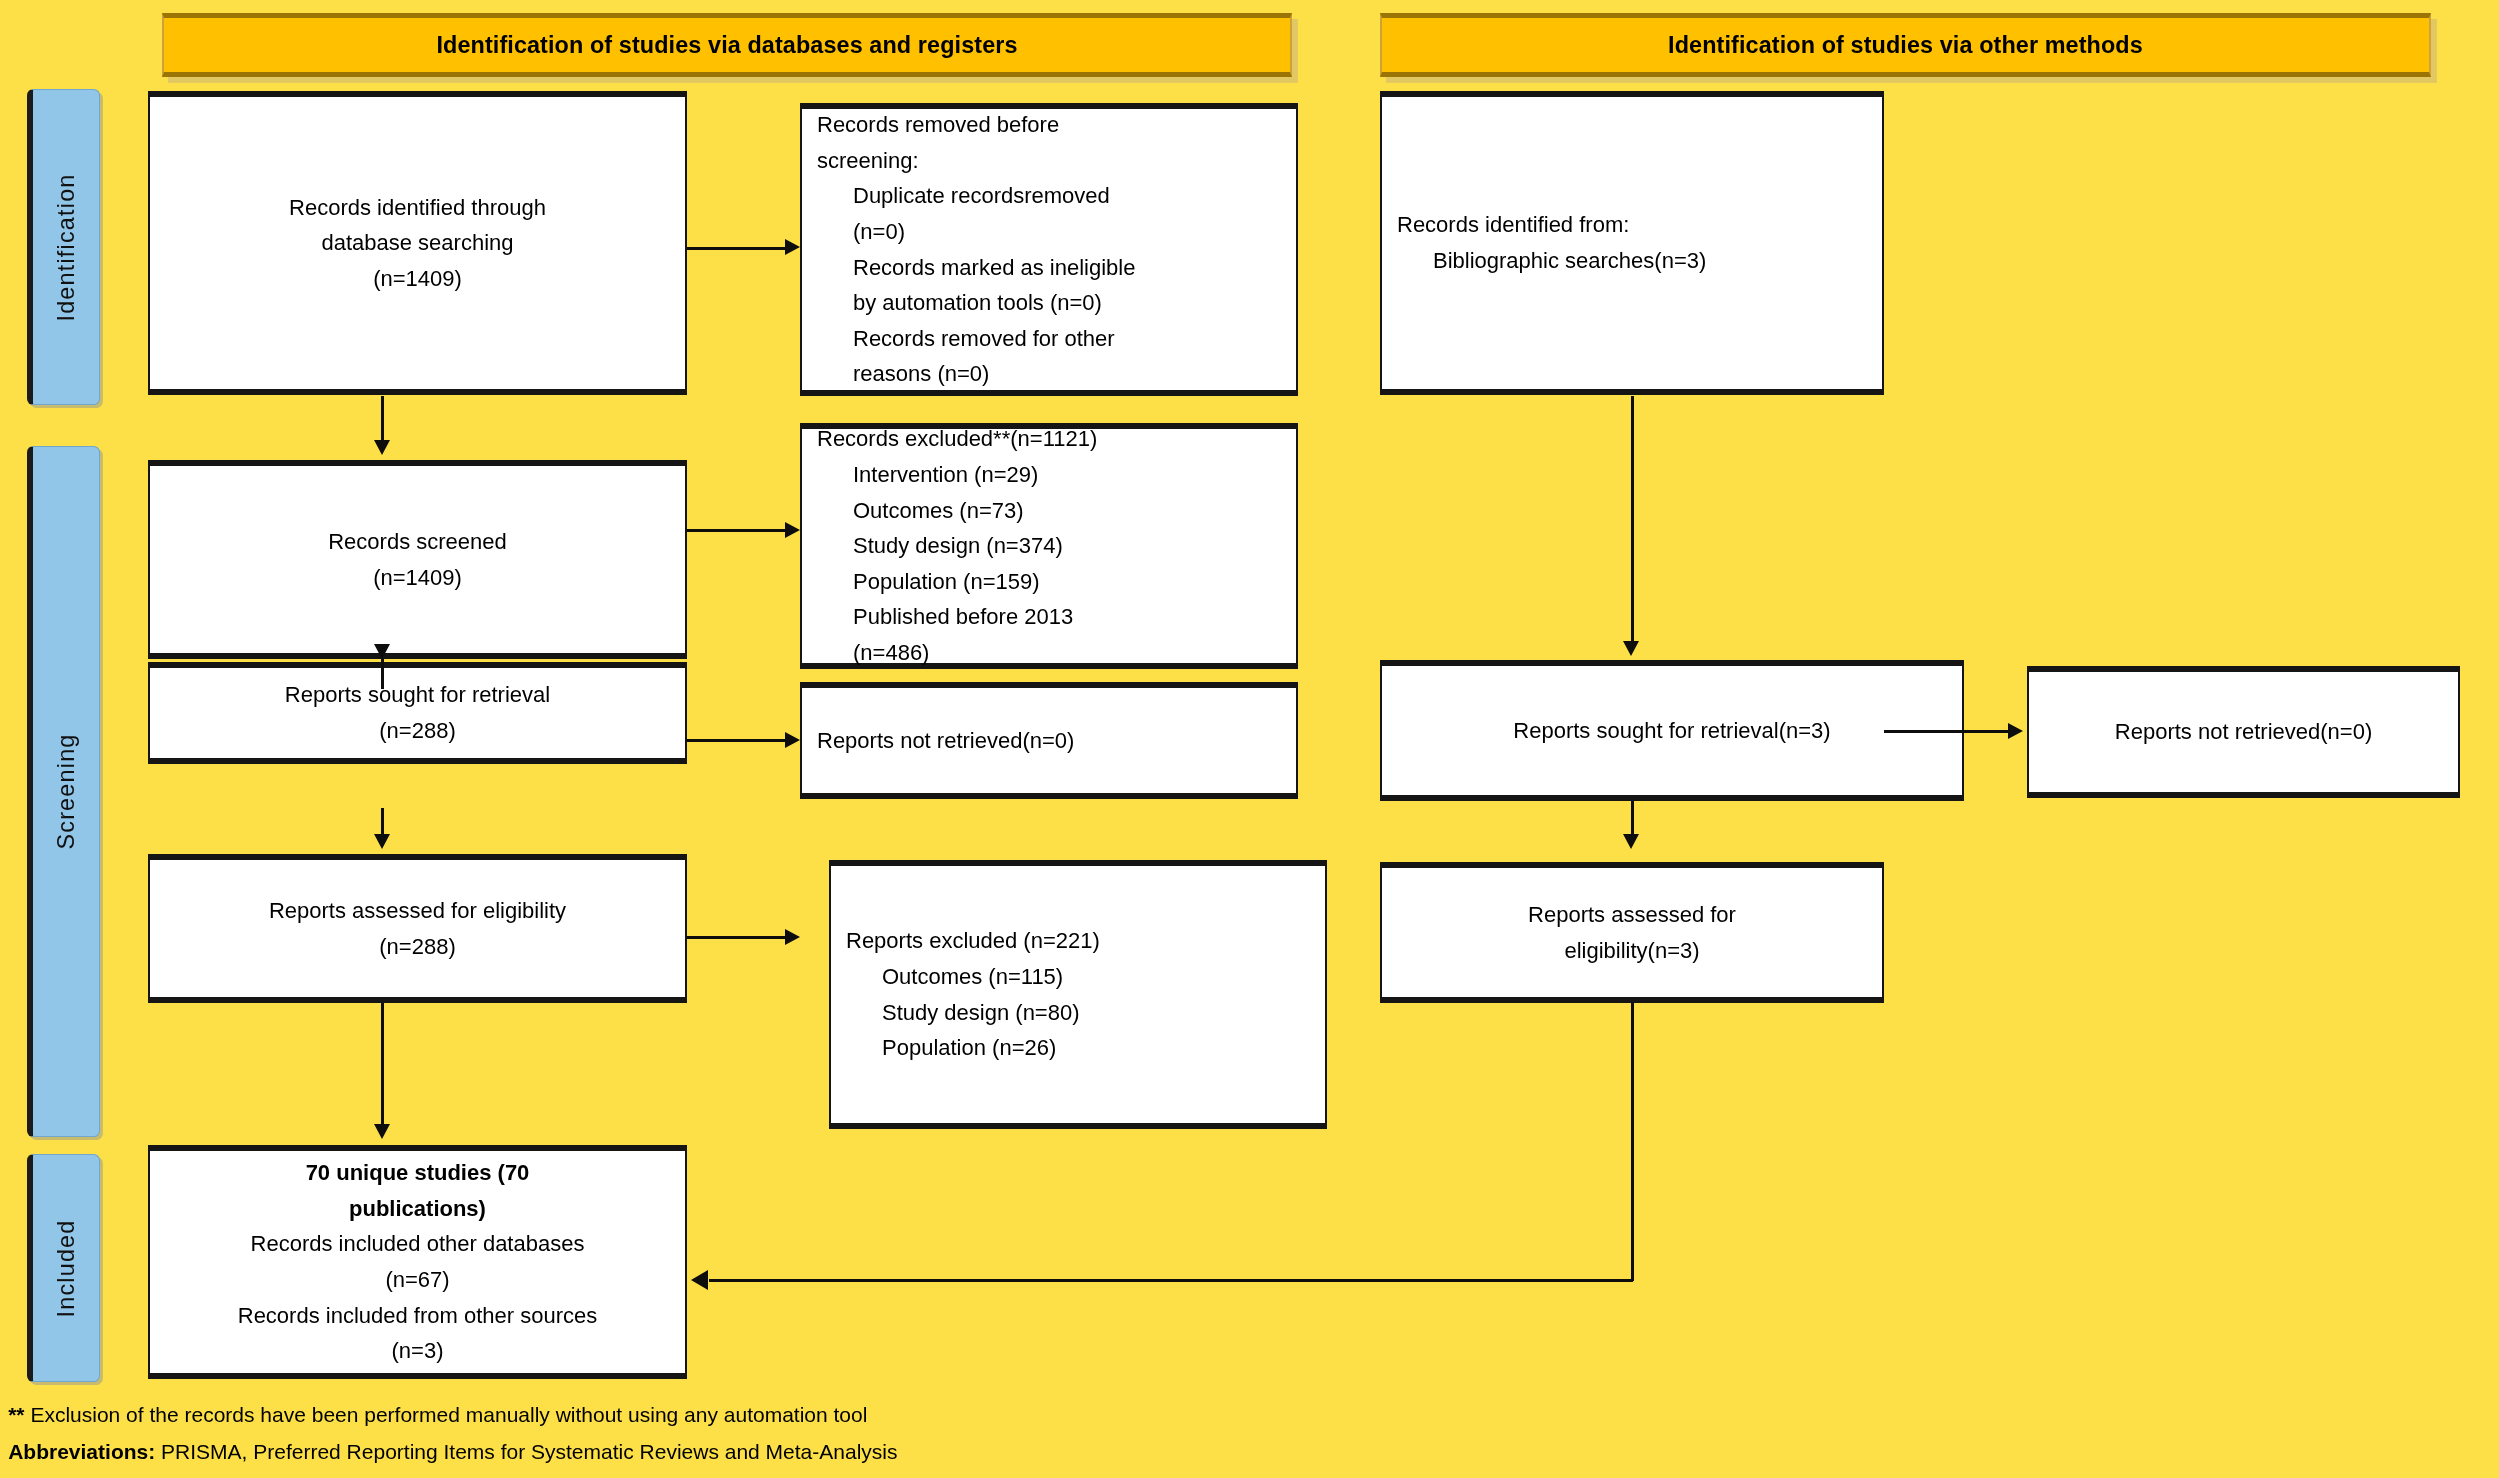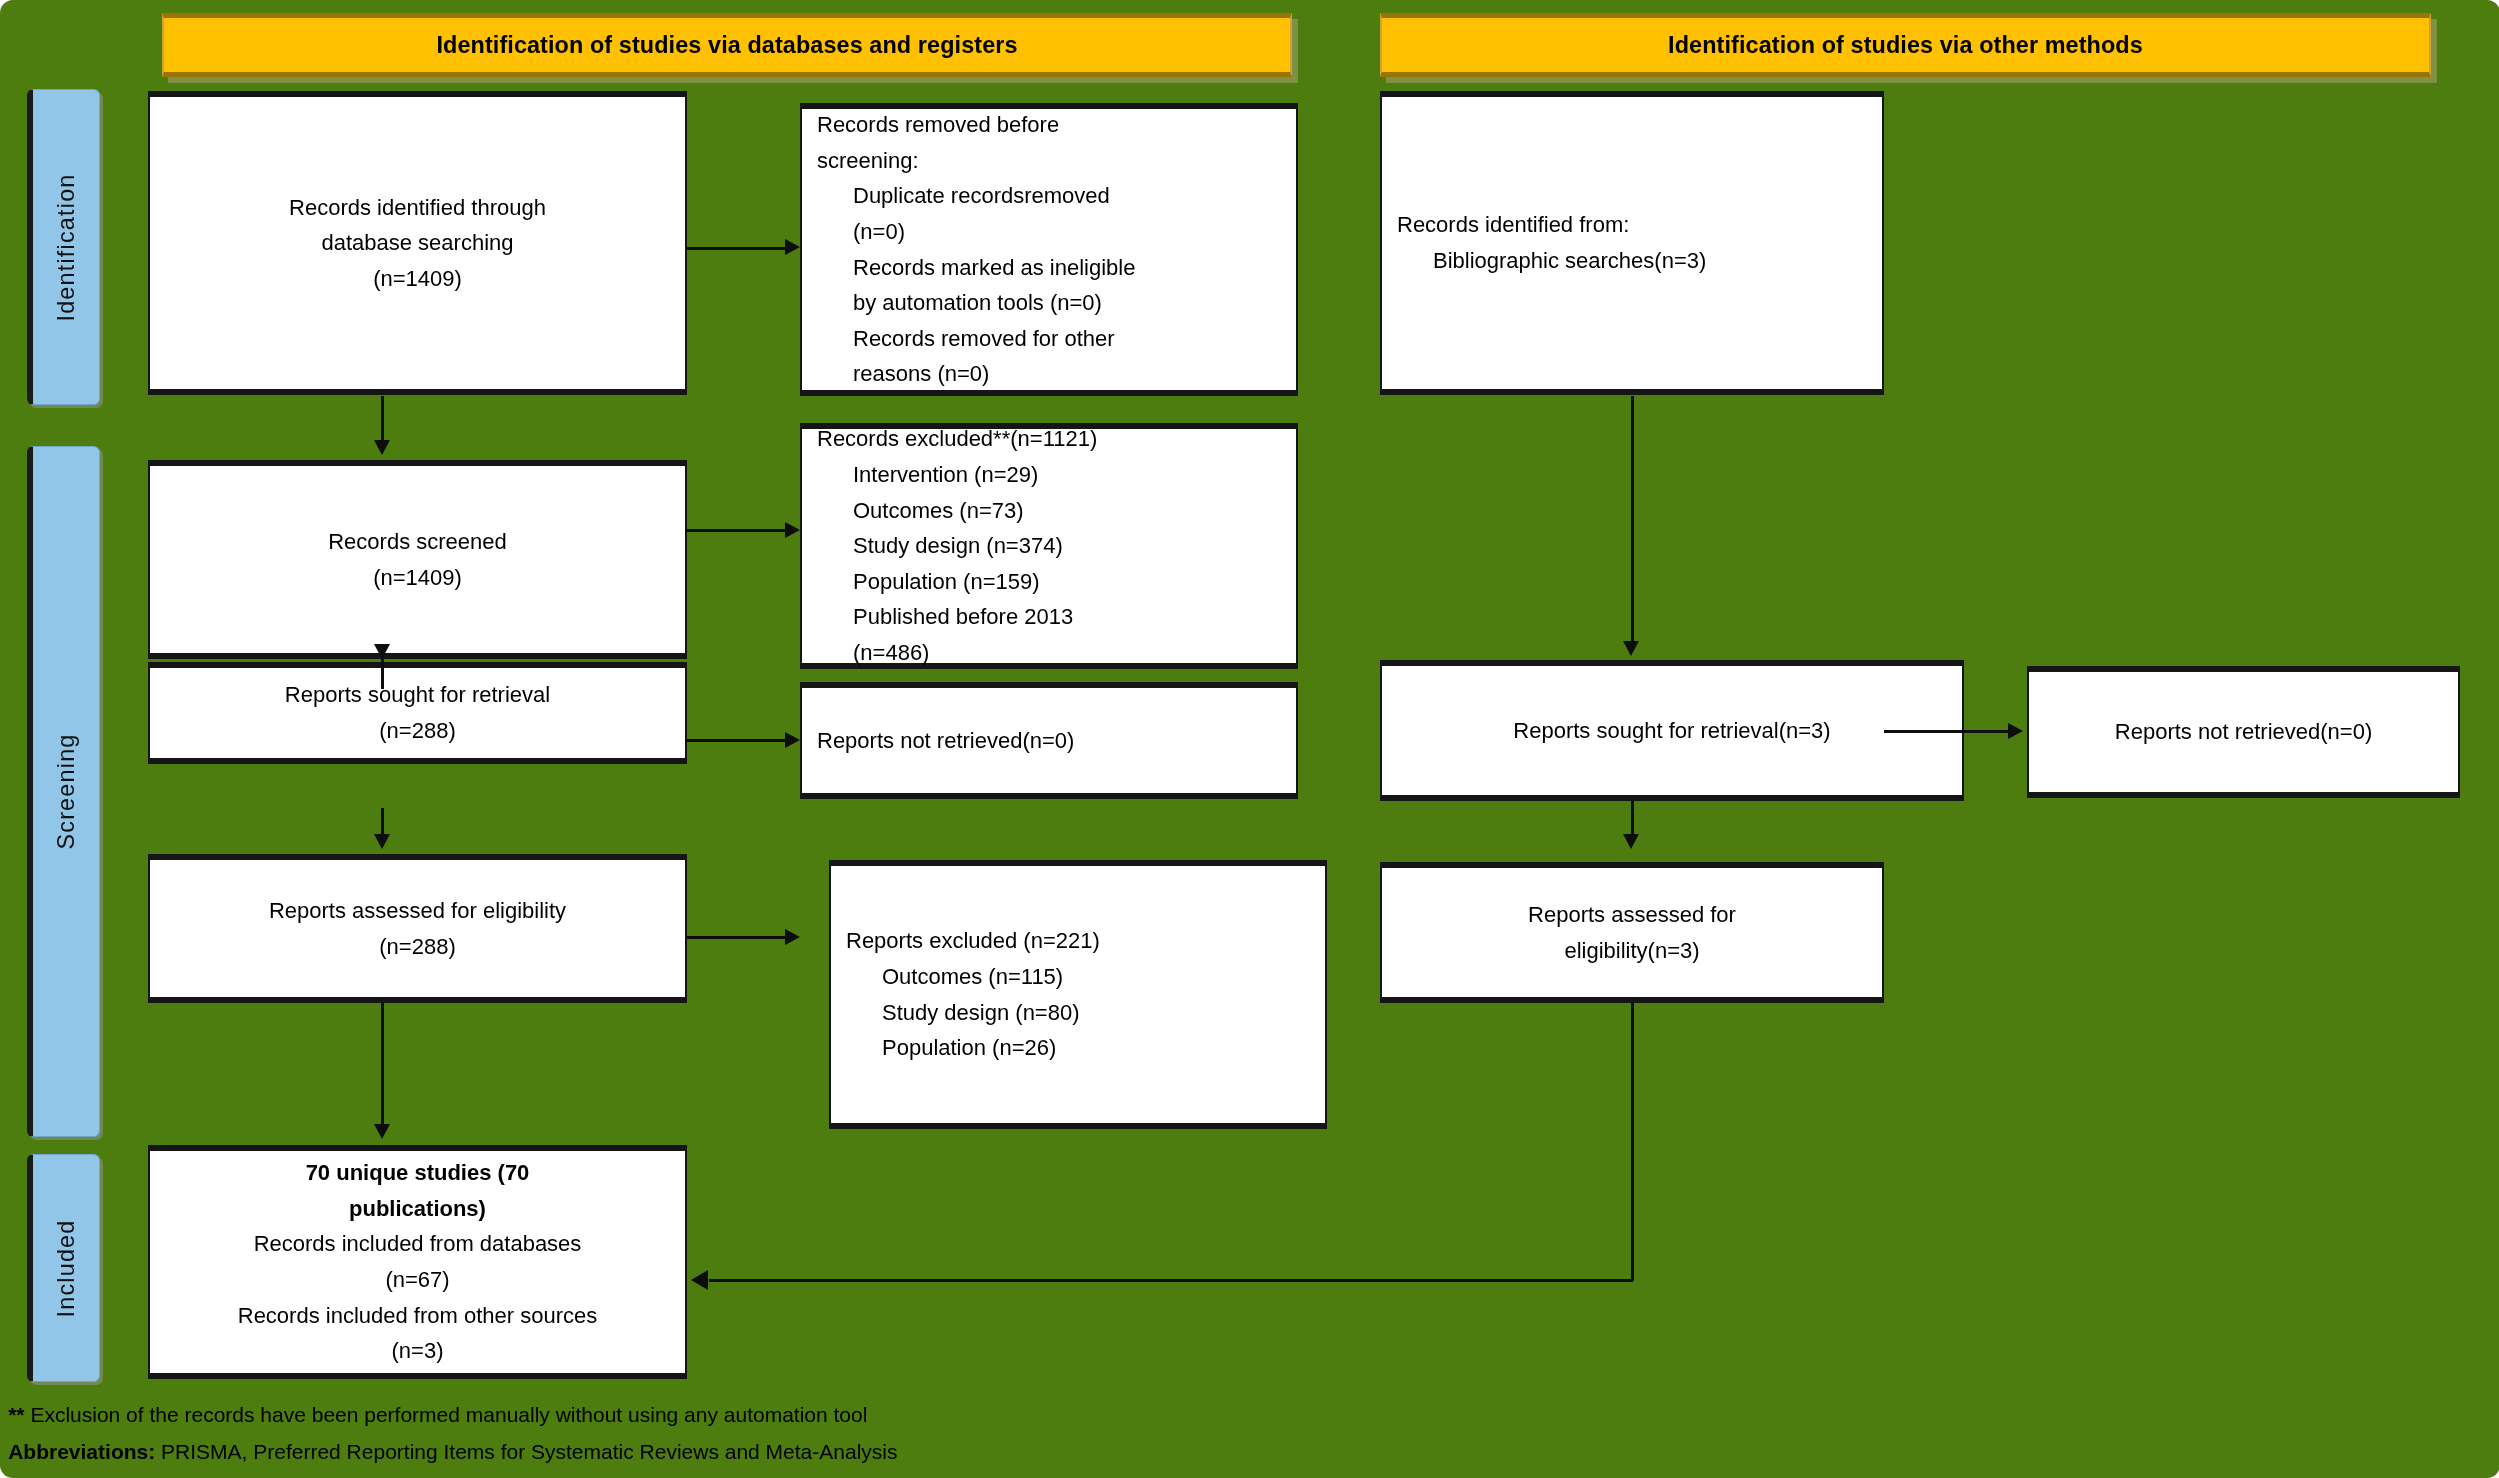--- a/index.html
+++ b/index.html
@@ -4,23 +4,22 @@
 <style>
   html,body{margin:0;padding:0;background:#ffffff;}
   body{
     font-family:"Liberation Sans","DejaVu Sans",sans-serif;
     color:#000000;
   }
   #page{
     position:relative;
     width:2500px;
     height:1478px;
-    background:#4d7c0f;
+    background:#fde047;
     overflow:hidden;
-    border-radius:13px;
   }
 
   
   .hdr{
     position:absolute;
     background:#FFC000;
     border-top:5.9px solid #9a7506;
     border-bottom:5.9px solid #9a7506;
     border-left:2.3px solid #cfa13a;
     border-right:2.3px solid #cfa13a;
@@ -181,21 +180,21 @@
   <div class="box left" style="left:800px;top:860px;width:498px;height:269px;margin-left:29px;">
     <div>Reports excluded (n=221)</div>
     <div class="ind">Outcomes (n=115)</div>
     <div class="ind">Study design (n=80)</div>
     <div class="ind">Population (n=26)</div>
   </div>
 
   <div class="box center" style="left:148px;top:1145px;width:539px;height:234px;">
     <div class="bold">70 unique studies (70</div>
     <div class="bold">publications)</div>
-    <div>Records included from databases</div>
+    <div>Records included other databases</div>
     <div>(n=67)</div>
     <div>Records included from other sources</div>
     <div>(n=3)</div>
   </div>
 
   <div class="box left" style="left:1380px;top:91px;width:504px;height:304px;">
     <div>Records identified from:</div>
     <div class="ind">Bibliographic searches(n=3)</div>
   </div>
 

